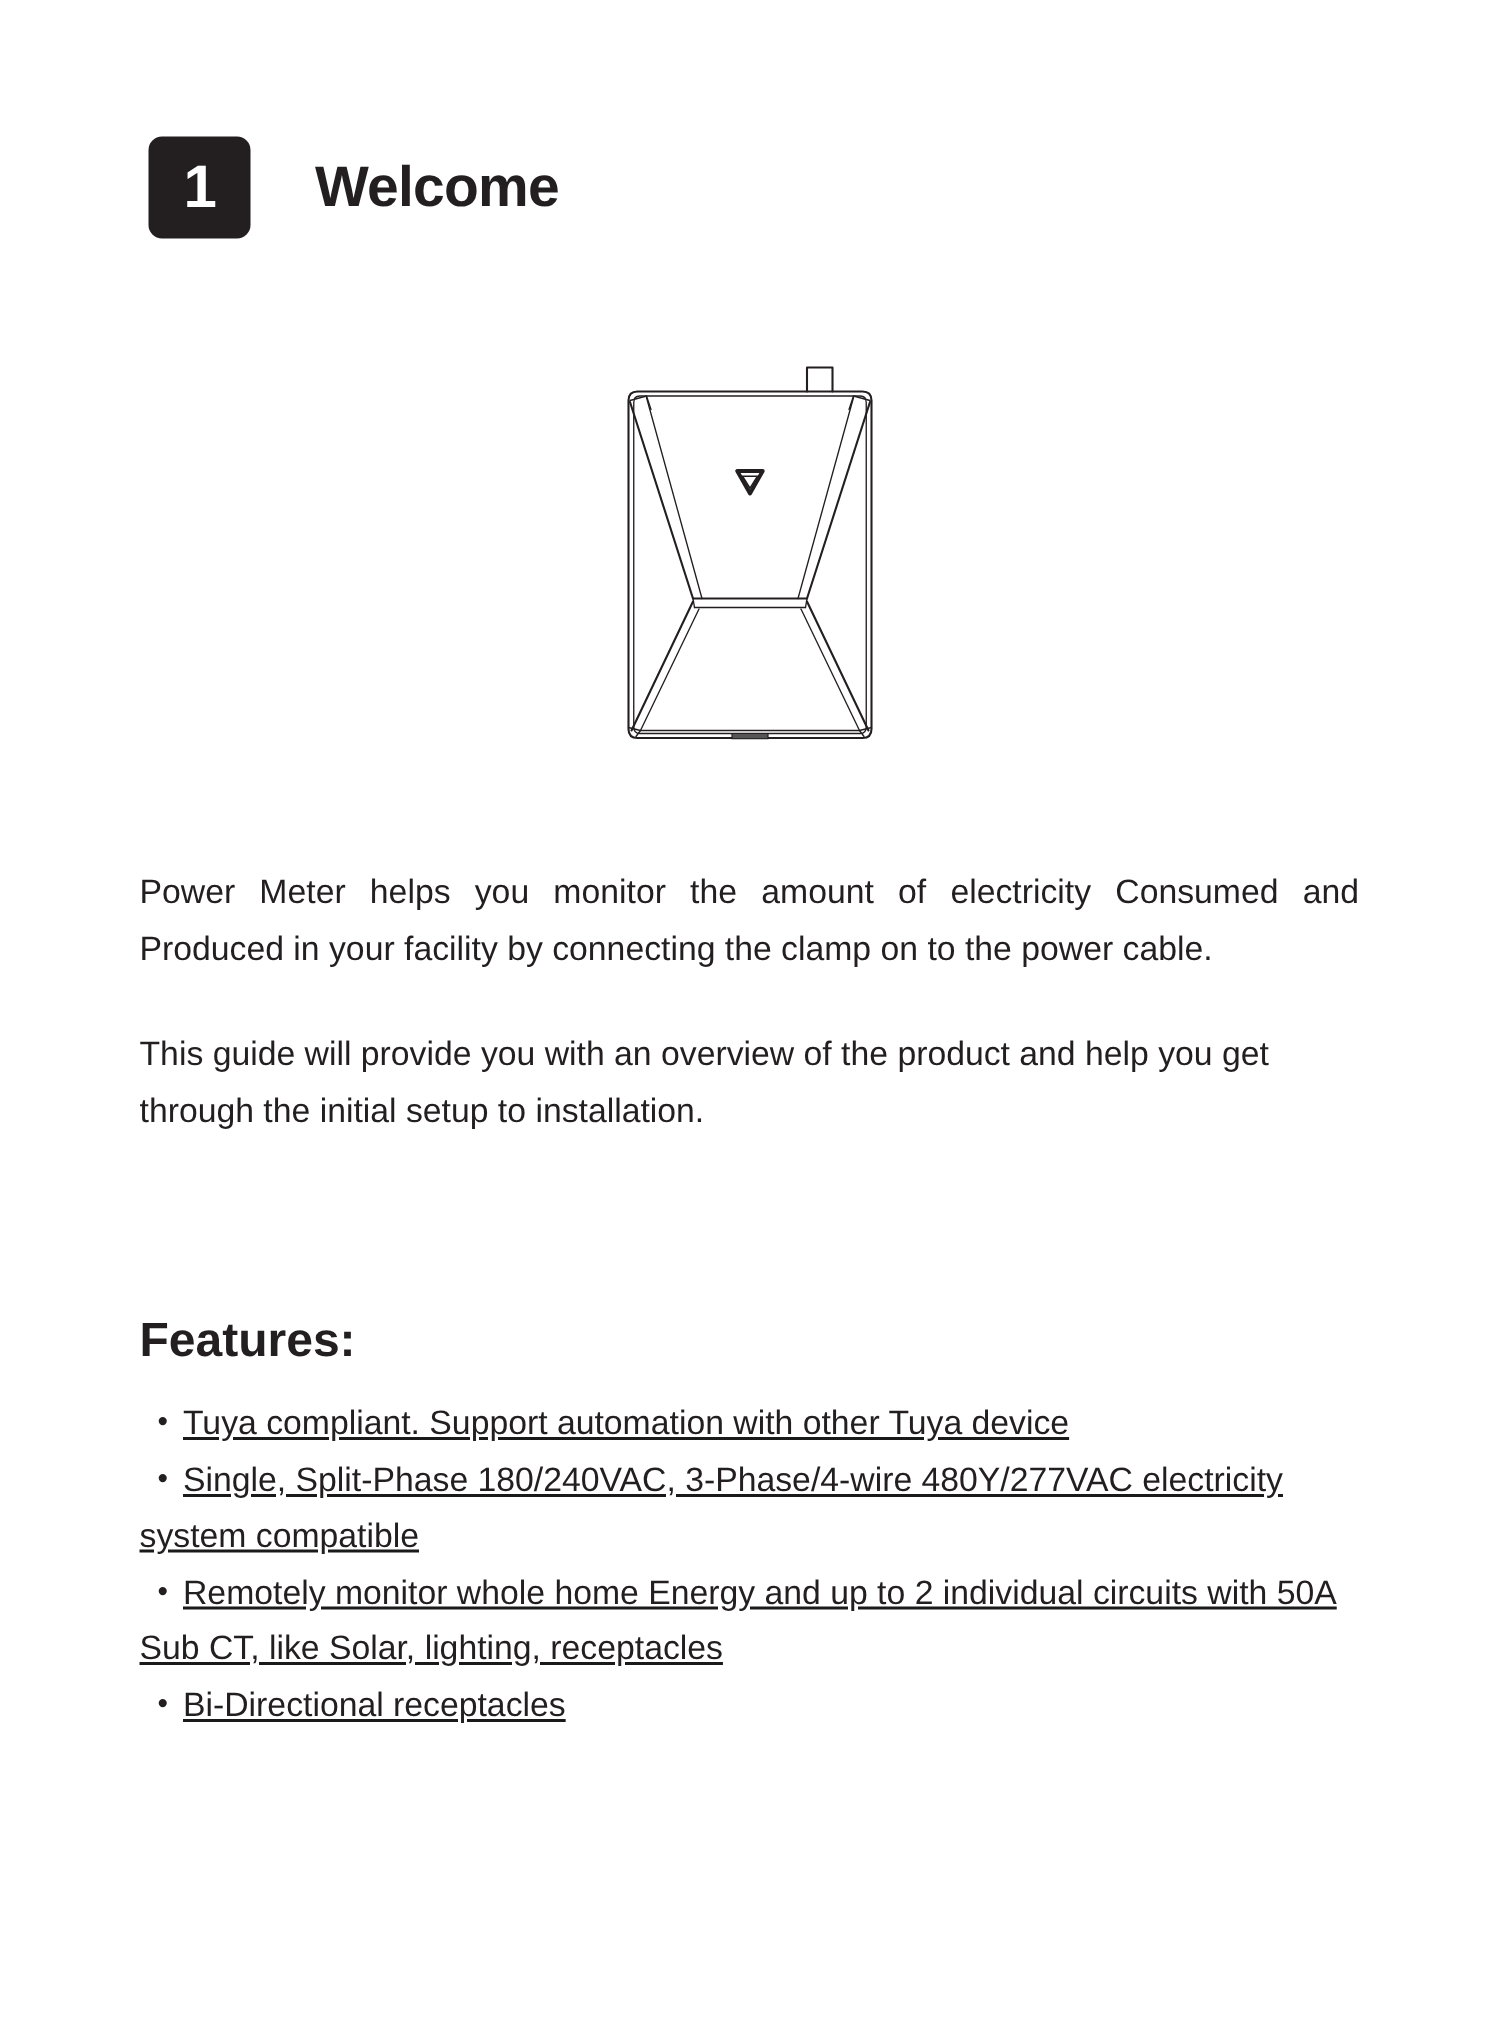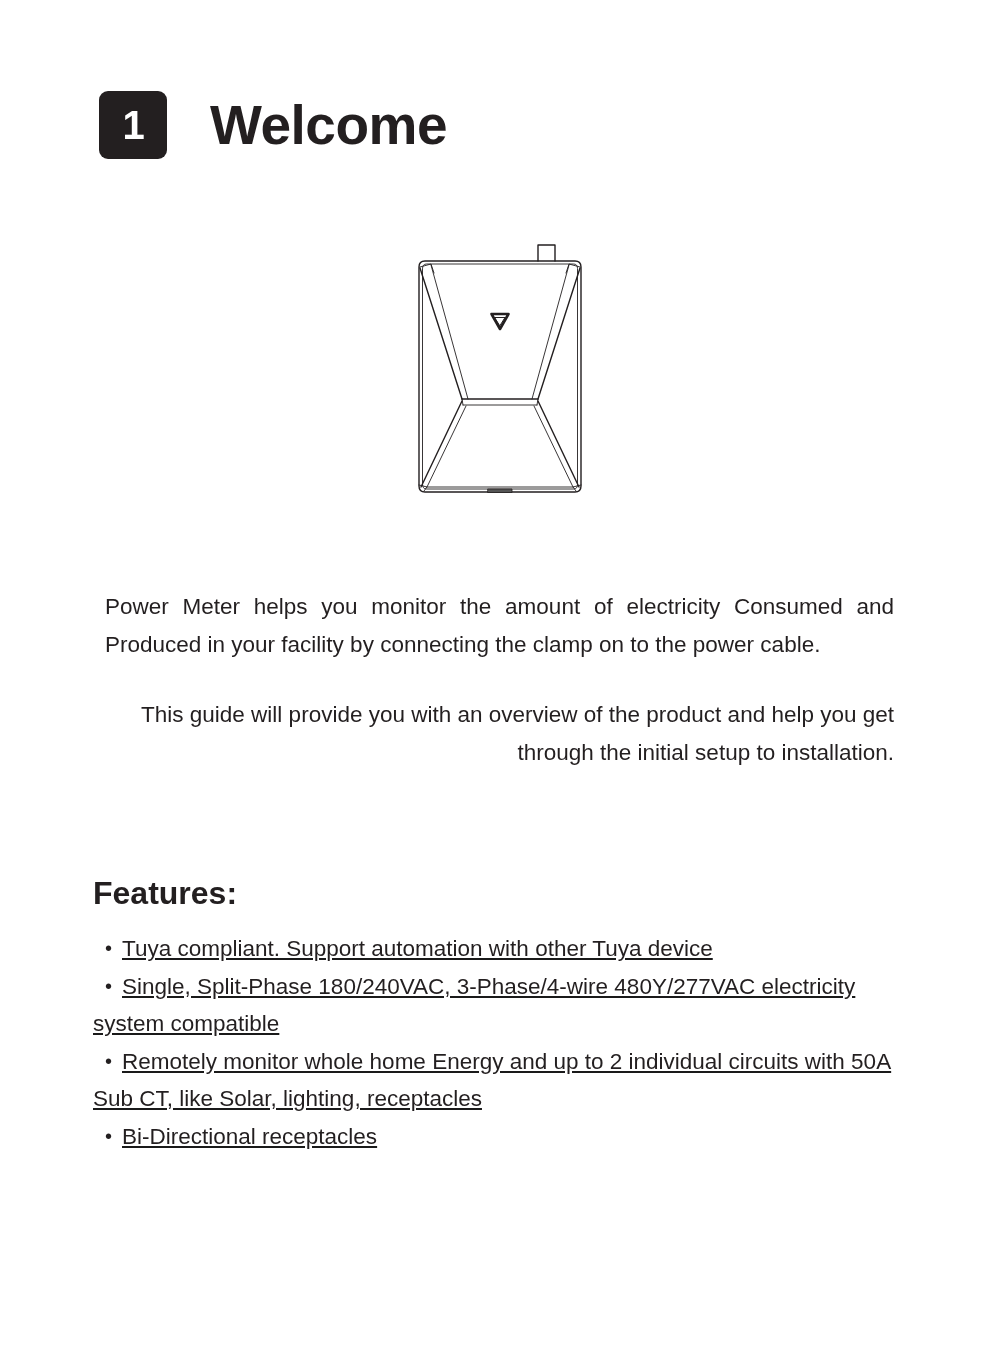--- a/index.html
+++ b/index.html
@@ -40,21 +40,21 @@
     align-items: center;
     justify-content: center;
     font-size: 40px;
     font-weight: bold;
     line-height: 1;
     letter-spacing: -1px;
     font-family: "Liberation Sans", sans-serif;
   }
   .page-title {
     margin-left: 43px;
-    font-size: 55px;
+    font-size: 38px;
     font-weight: bold;
     letter-spacing: -0.5px;
     color: #231f20;
     line-height: 1;
     white-space: nowrap;
   }
 
   
   .product-figure {
     position: absolute;
@@ -74,27 +74,27 @@
     position: absolute;
     left: 93px;
     top: 576px;
     width: 813px;
   }
   .para {
     font-size: 22.5px;
     line-height: 38px;
     text-align: justify;
     color: #231f20;
-    margin: 12px;
+    margin: 0;
   }
   .para + .para {
     margin-top: 32px;
   }
   .para:last-child {
-    text-align: right;
+    text-align: left;
   }
 
   
   .features {
     position: absolute;
     left: 93px;
     top: 877px;
     width: 818px;
   }
   .features-heading {

